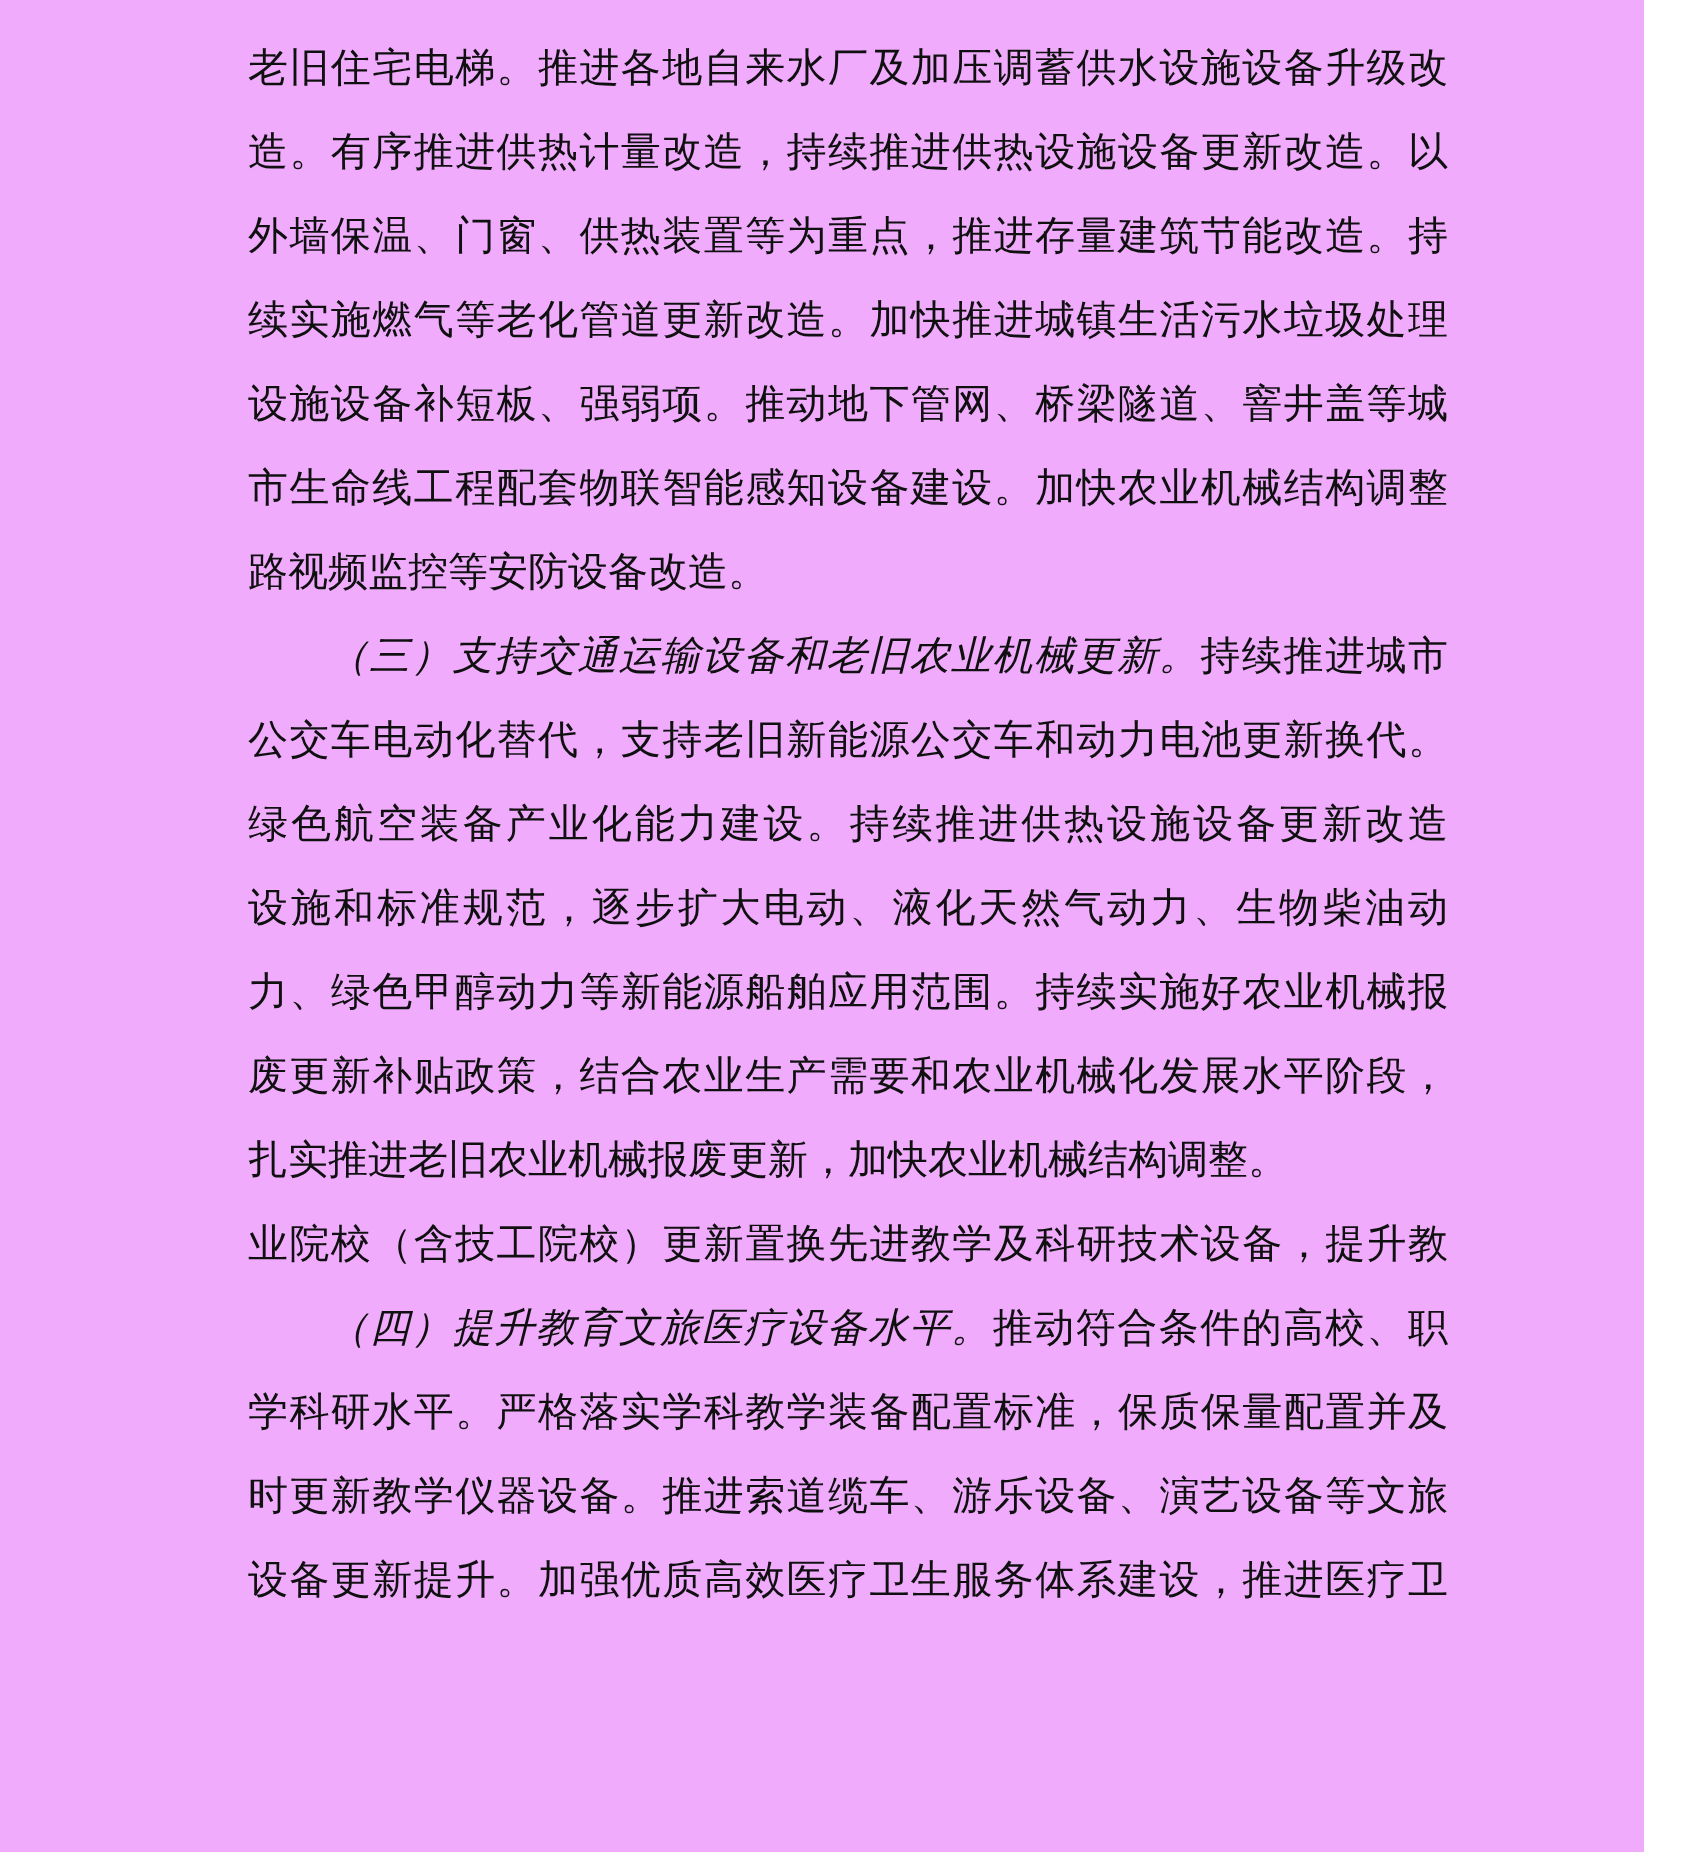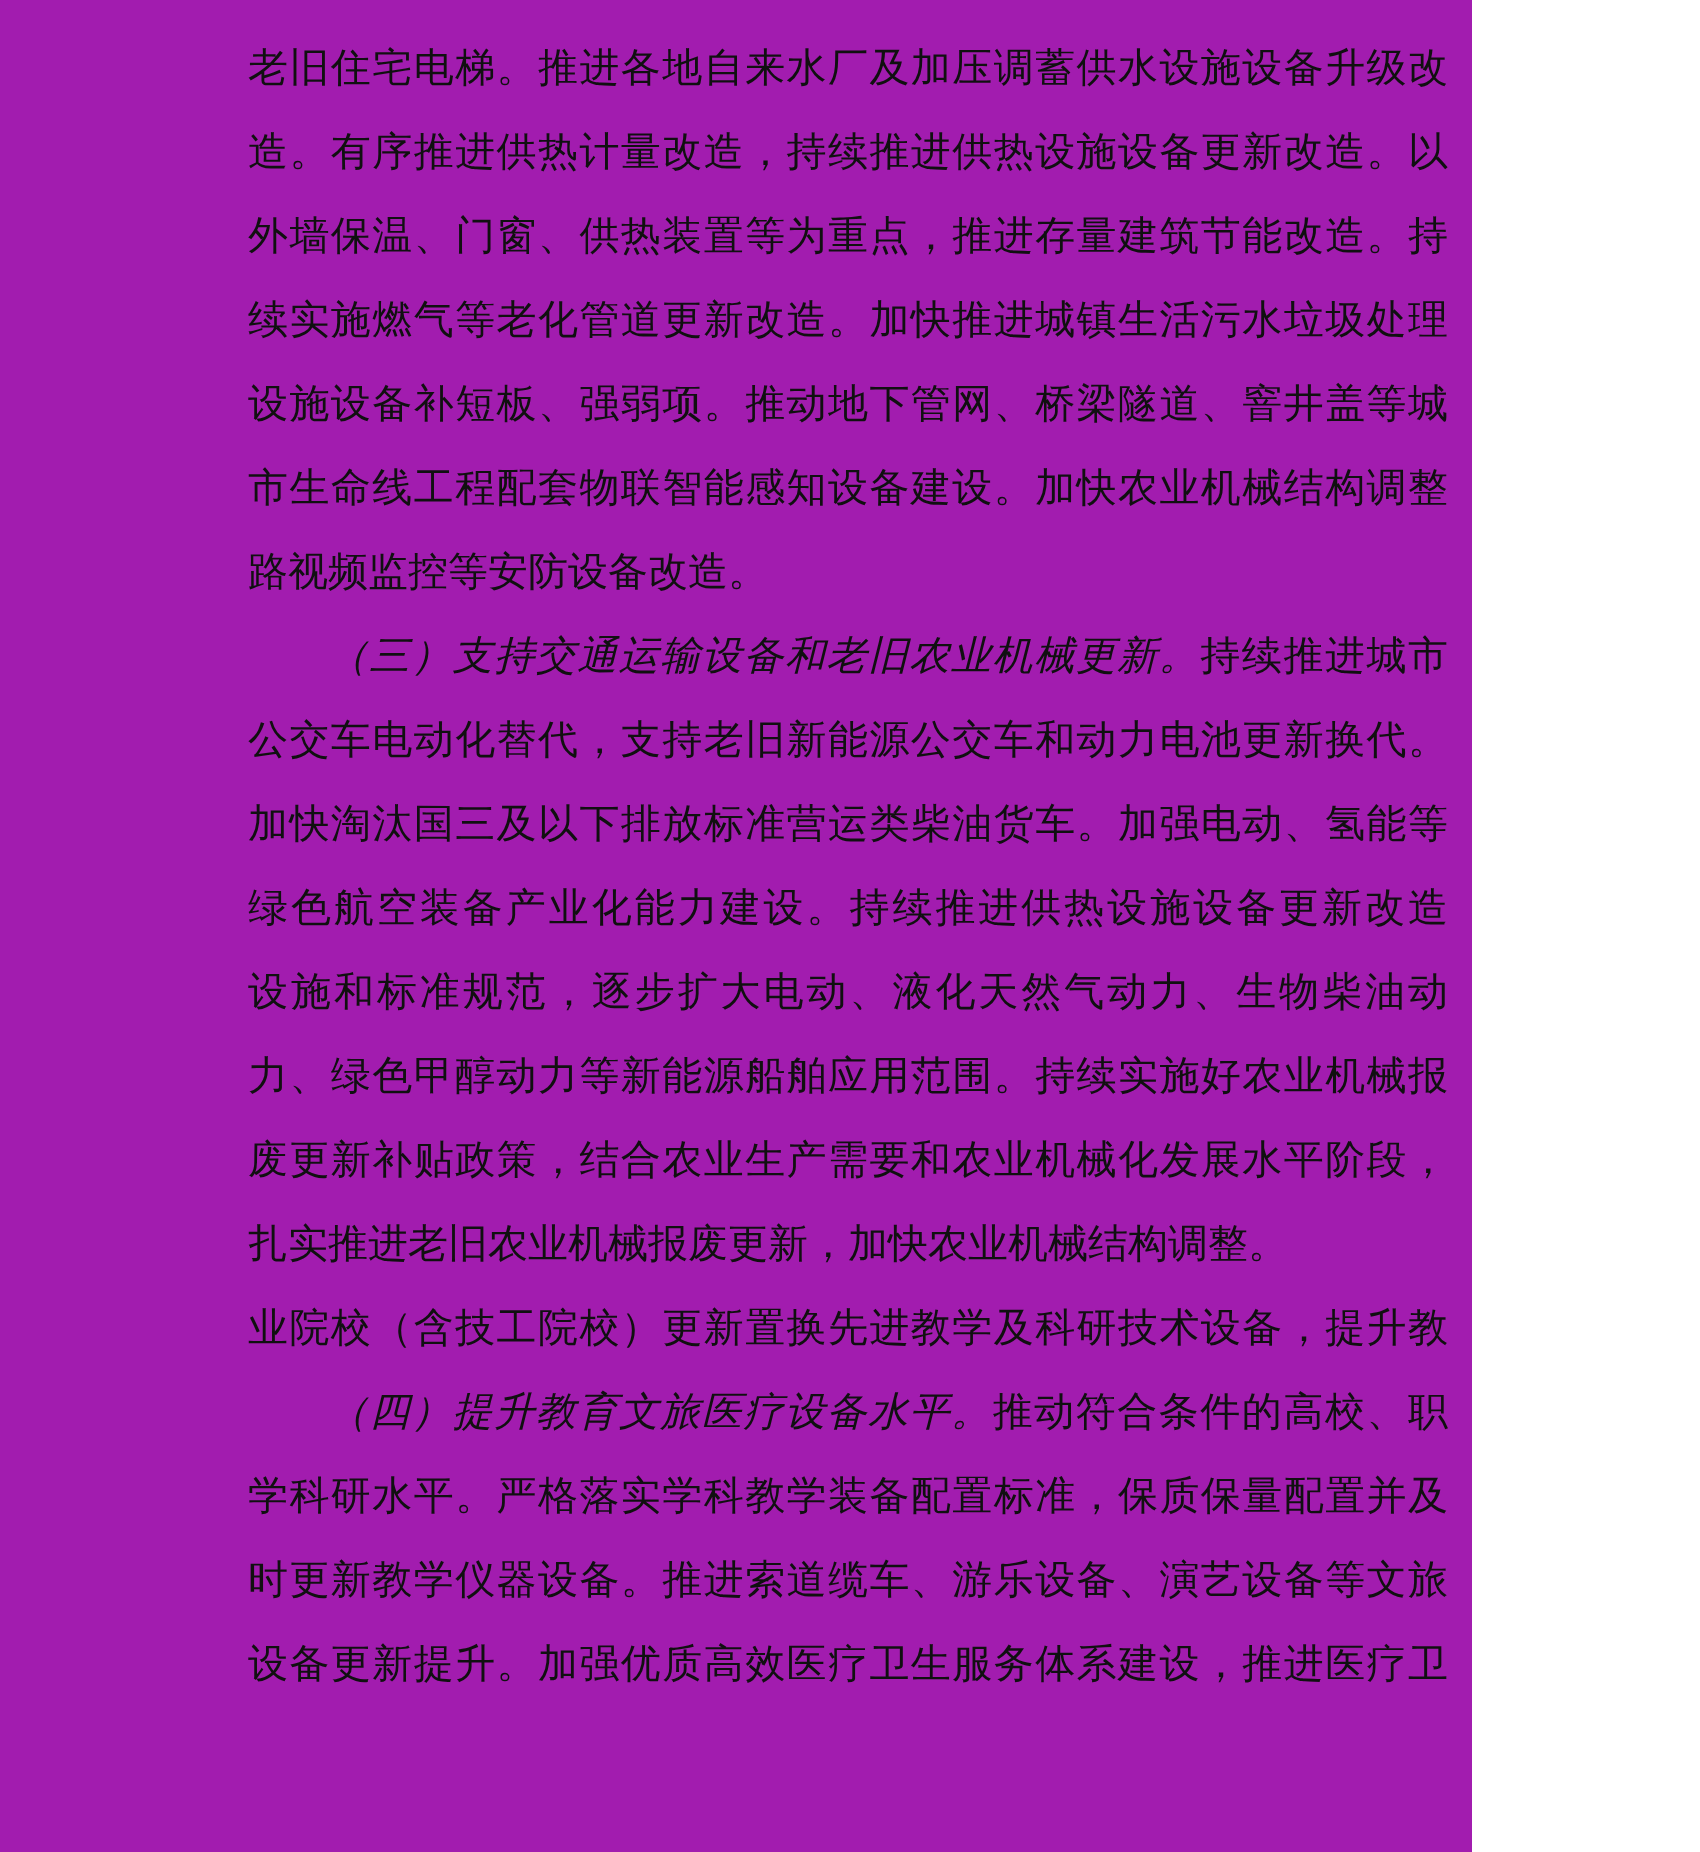--- a/index.html
+++ b/index.html
@@ -4,23 +4,23 @@
 <style>
   * { box-sizing: border-box; }
   html, body { margin: 0; padding: 0; }
   body {
     width: 1700px;
     height: 1852px;
     background: #ffffff;
   }
   .page {
     position: relative;
-    width: 1472px;
+    width: 1644px;
     height: 1852px;
-    background: #a21caf;
+    background: #f0abfc;
     font-family: "Liberation Serif", "DejaVu Serif", serif;
     color: #101010;
     overflow: hidden;
   }
   .textblock {
     position: absolute;
     left: 248px;
     top: 26px;
     width: 1200px;
   }
@@ -48,21 +48,20 @@
   <div class="textblock">
     <div class="line">老旧住宅电梯。推进各地自来水厂及加压调蓄供水设施设备升级改</div>
     <div class="line">造。有序推进供热计量改造，持续推进供热设施设备更新改造。以</div>
     <div class="line">外墙保温、门窗、供热装置等为重点，推进存量建筑节能改造。持</div>
     <div class="line">续实施燃气等老化管道更新改造。加快推进城镇生活污水垃圾处理</div>
     <div class="line">设施设备补短板、强弱项。推动地下管网、桥梁隧道、窨井盖等城</div>
     <div class="line">市生命线工程配套物联智能感知设备建设。加快农业机械结构调整</div>
     <div class="line end">路视频监控等安防设备改造。</div>
     <div class="line indent"><span class="kai">（三）支持交通运输设备和老旧农业机械更新。</span><span>持续推进城市</span></div>
     <div class="line">公交车电动化替代，支持老旧新能源公交车和动力电池更新换代。</div>
-    <div class="line">加快淘汰国三及以下排放标准营运类柴油货车。加强电动、氢能等</div>
     <div class="line">绿色航空装备产业化能力建设。持续推进供热设施设备更新改造</div>
     <div class="line">设施和标准规范，逐步扩大电动、液化天然气动力、生物柴油动</div>
     <div class="line">力、绿色甲醇动力等新能源船舶应用范围。持续实施好农业机械报</div>
     <div class="line">废更新补贴政策，结合农业生产需要和农业机械化发展水平阶段，</div>
     <div class="line end">扎实推进老旧农业机械报废更新，加快农业机械结构调整。</div>
     <div class="line">业院校（含技工院校）更新置换先进教学及科研技术设备，提升教</div>
     <div class="line indent"><span class="kai">（四）提升教育文旅医疗设备水平。</span><span>推动符合条件的高校、职</span></div>
     <div class="line">学科研水平。严格落实学科教学装备配置标准，保质保量配置并及</div>
     <div class="line">时更新教学仪器设备。推进索道缆车、游乐设备、演艺设备等文旅</div>
     <div class="line">设备更新提升。加强优质高效医疗卫生服务体系建设，推进医疗卫</div>

